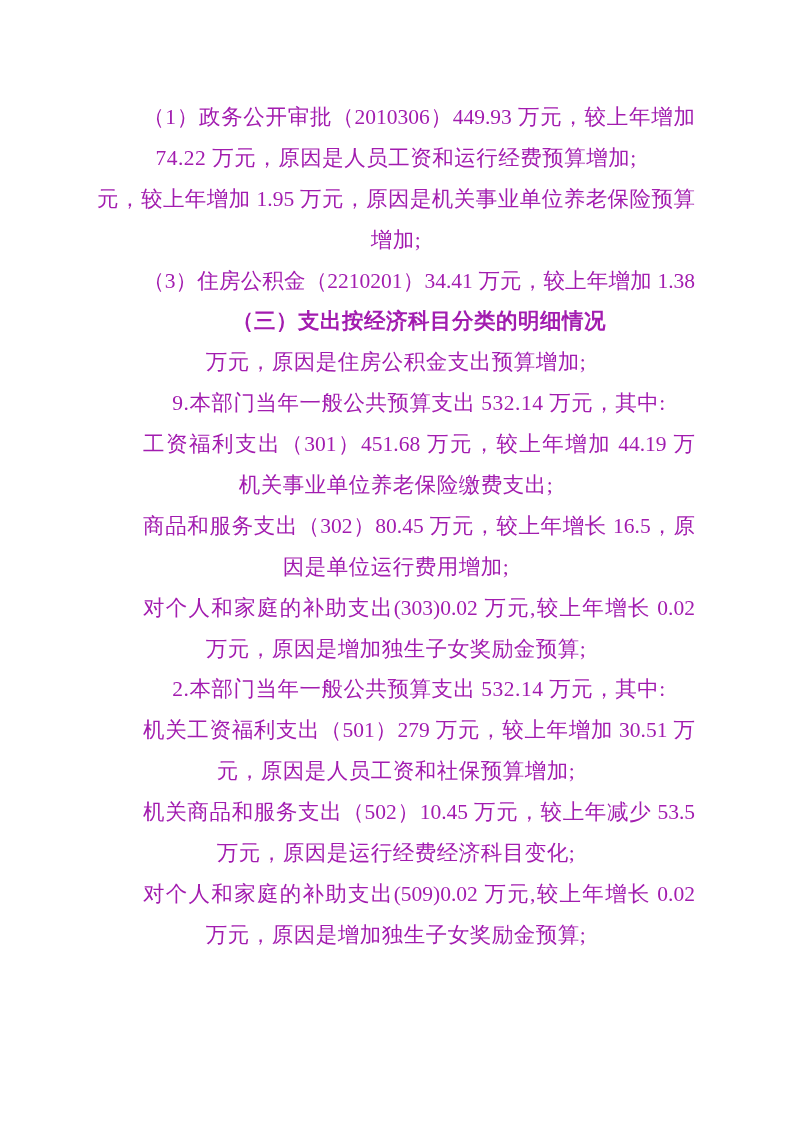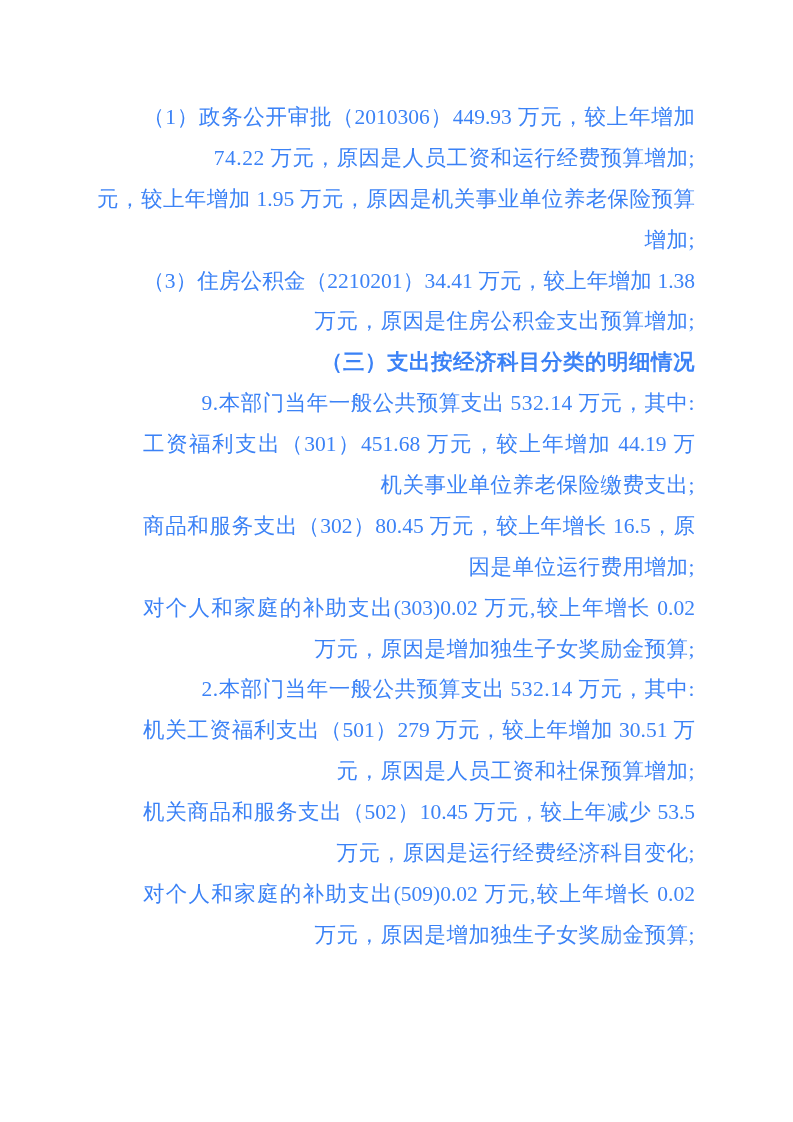--- a/index.html
+++ b/index.html
@@ -7,33 +7,33 @@
     padding: 0;
     background: #ffffff;
   }
   .page {
     position: relative;
     width: 793px;
     height: 994px;
     background: #ffffff;
     overflow: hidden;
     font-family: "Liberation Serif", "DejaVu Serif", serif;
-    color: #3b82f6;
+    color: #a21caf;
     box-sizing: border-box;
     padding: 97px 48px 0 97px;
   }
   .textblock {
     width: 598px;
   }
   .line {
     font-size: 21.5px;
     line-height: 40.9px;
     height: 40.9px;
     white-space: nowrap;
-    text-align: right;
+    text-align: center;
     letter-spacing: 0.5px;
   }
   .line.justify {
     white-space: normal;
     text-align: justify;
     text-align-last: justify;
     text-justify: inter-character;
     letter-spacing: 0;
     overflow: hidden;
   }
@@ -47,22 +47,22 @@
 </head>
 <body>
 
 <div class="page">
   <div class="textblock">
     <div class="line indent justify">（1）政务公开审批（2010306）449.93 万元，较上年增加</div>
     <div class="line">74.22 万元，原因是人员工资和运行经费预算增加;</div>
     <div class="line justify">元，较上年增加 1.95 万元，原因是机关事业单位养老保险预算</div>
     <div class="line">增加;</div>
     <div class="line indent justify">（3）住房公积金（2210201）34.41 万元，较上年增加 1.38</div>
+    <div class="line indent heading">（三）支出按经济科目分类的明细情况</div>
     <div class="line">万元，原因是住房公积金支出预算增加;</div>
-    <div class="line indent heading">（三）支出按经济科目分类的明细情况</div>
     <div class="line indent">9.本部门当年一般公共预算支出 532.14 万元，其中:</div>
     <div class="line indent justify">工资福利支出（301）451.68 万元，较上年增加 44.19 万元，</div>
     <div class="line">机关事业单位养老保险缴费支出;</div>
     <div class="line indent justify">商品和服务支出（302）80.45 万元，较上年增长 16.5，原</div>
     <div class="line">因是单位运行费用增加;</div>
     <div class="line indent justify">对个人和家庭的补助支出(303)0.02 万元,较上年增长 0.02</div>
     <div class="line">万元，原因是增加独生子女奖励金预算;</div>
     <div class="line indent">2.本部门当年一般公共预算支出 532.14 万元，其中:</div>
     <div class="line indent justify">机关工资福利支出（501）279 万元，较上年增加 30.51 万</div>
     <div class="line">元，原因是人员工资和社保预算增加;</div>

